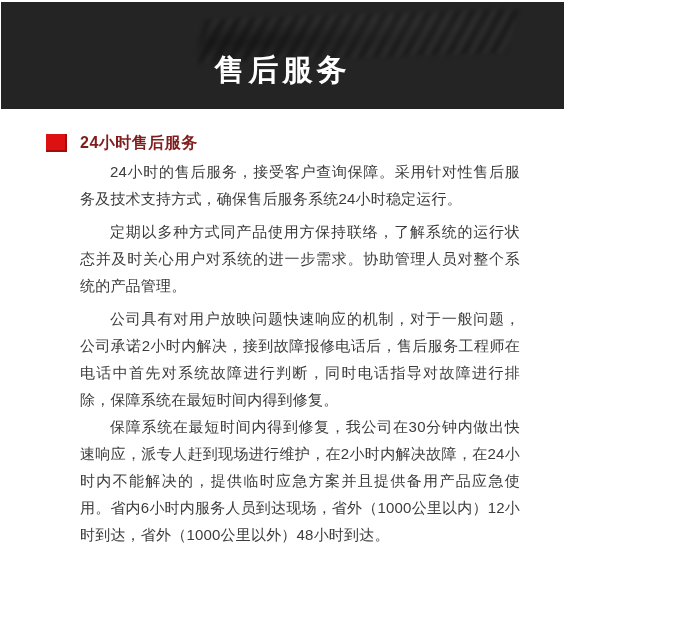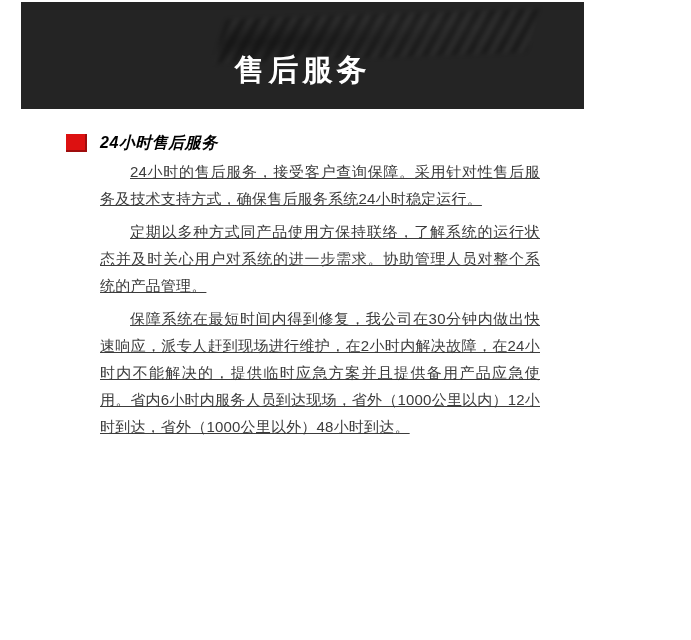--- a/index.html
+++ b/index.html
@@ -7,21 +7,20 @@
   body {
     font-family: "Liberation Sans", "DejaVu Sans", sans-serif;
     color: #3a3a3a;
   }
   .page {
     position: relative;
     width: 564px;
     height: 640px;
     background: #ffffff;
     overflow: hidden;
-    margin-left: 20px;
   }
   
   .header {
     position: absolute;
     top: 2px;
     left: 1px;
     right: 0;
     height: 107px;
     background: #242424;
     overflow: hidden;
@@ -71,33 +70,31 @@
     width: 21px;
     height: 18px;
     background: #dd1111;
     border-right: 2px solid #9f0d0d;
     border-bottom: 2px solid #9f0d0d;
     margin-right: 13px;
   }
   .section-title {
     font-size: 16px;
     font-weight: bold;
-    color: #000000;
+    color: #7f1d1d;
     letter-spacing: 0.5px;
-    font-style: italic;
   }
   .section-body p {
     margin-left: 34px;
     font-size: 15px;
     line-height: 27px;
     color: #3c3c3c;
     text-indent: 2em;
     text-align: justify;
     letter-spacing: 0.2px;
-    text-decoration: underline;
   }
 </style>
 </head>
 <body>
 
 <div class="page">
 
   <div class="header">
     <div class="watermark"></div>
     <div class="header-title">售后服务</div>
@@ -116,19 +113,20 @@
     </div>
 
     <div class="section">
       <div class="section-body">
         <p>定期以多种方式同产品使用方保持联络，了解系统的运行状态并及时关心用户对系统的进一步需求。协助管理人员对整个系统的产品管理。</p>
       </div>
     </div>
 
     <div class="section">
       <div class="section-body">
+        <p>公司具有对用户放映问题快速响应的机制，对于一般问题，公司承诺2小时内解决，接到故障报修电话后，售后服务工程师在电话中首先对系统故障进行判断，同时电话指导对故障进行排除，保障系统在最短时间内得到修复。</p>
         <p>保障系统在最短时间内得到修复，我公司在30分钟内做出快速响应，派专人赶到现场进行维护，在2小时内解决故障，在24小时内不能解决的，提供临时应急方案并且提供备用产品应急使用。省内6小时内服务人员到达现场，省外（1000公里以内）12小时到达，省外（1000公里以外）48小时到达。</p>
       </div>
     </div>
 
 
   </div>
 </div>
 
 </body></html>

